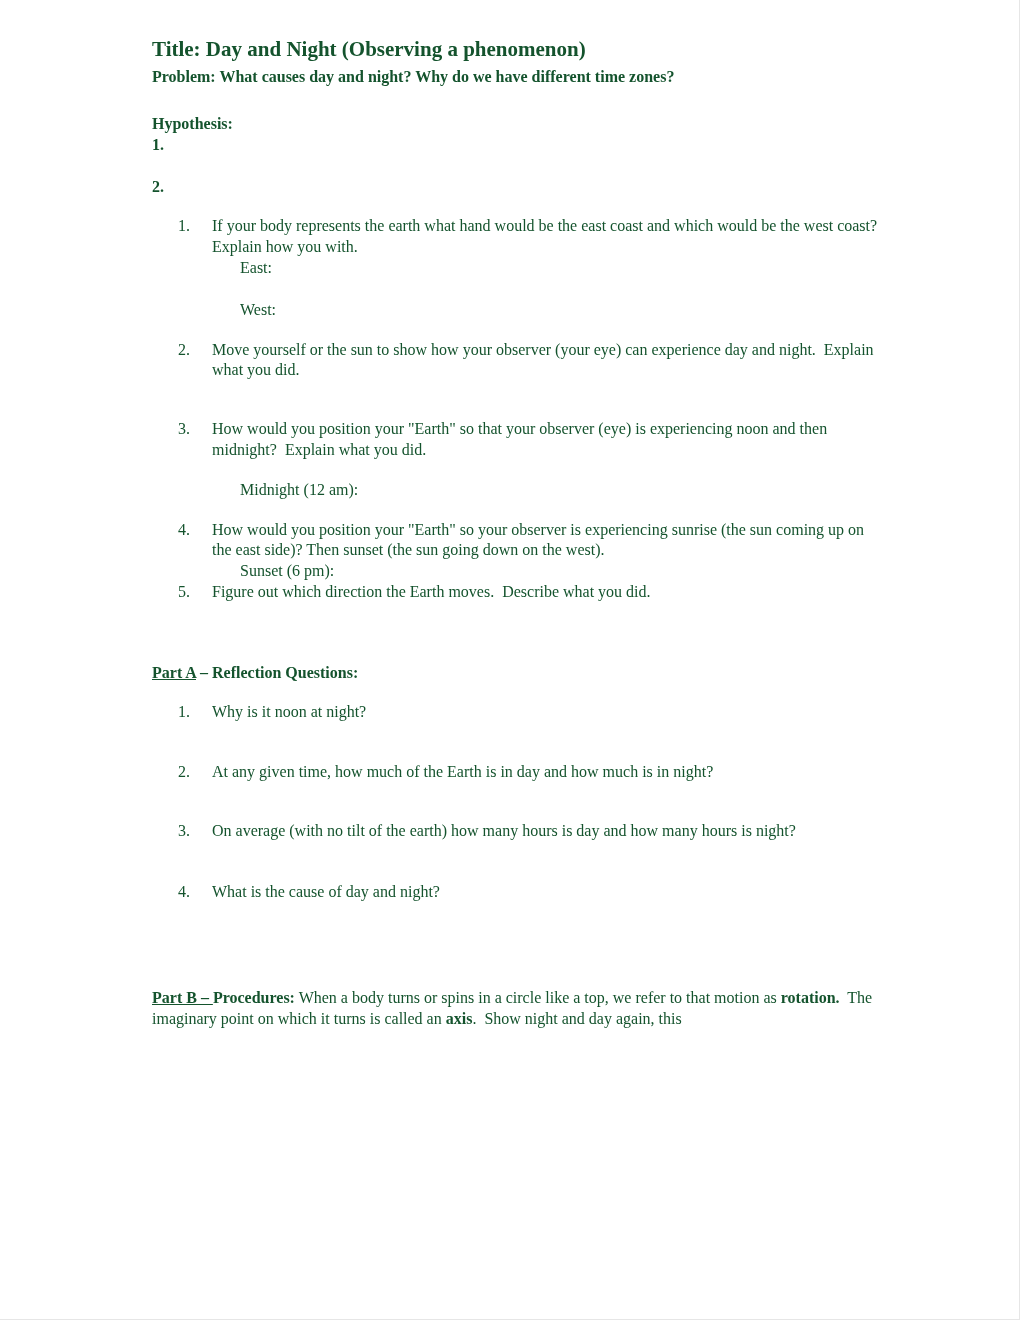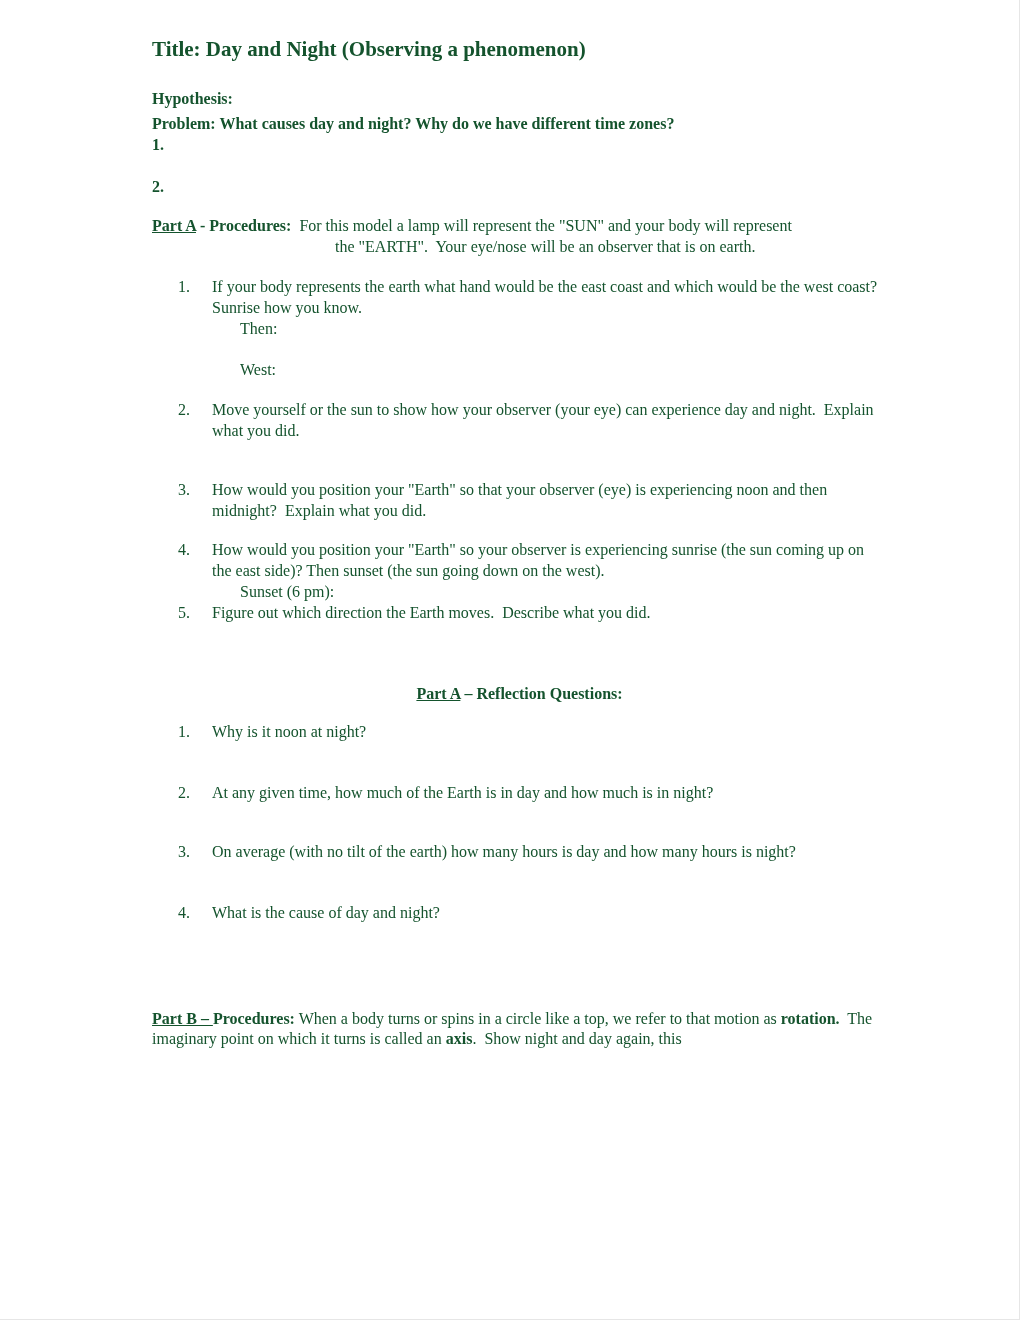--- a/index.html
+++ b/index.html
@@ -29,62 +29,59 @@
   .txt { flex:1; }
   .sub { margin-left:88px; }
   .mt4  { margin-top:4px; }
   .mt18 { margin-top:18px; }
   .mt19 { margin-top:19px; }
   .mt20 { }
   .mt21 { margin-top:21px; }
   .mt26 { margin-top:26px; }
   .mt38 { margin-top:38px; }
   .mt40 { margin-top:40px; }
-  .mt60 { margin-top:60px;text-align:center; }
+  .mt60 { margin-top:60px; }
   .mt79 { margin-top:85px; }
 </style>
 </head>
 <body>
 
 <div class="page">
 
   <h1 class="title t">Title: Day and Night (Observing a phenomenon)</h1>
 
+  <p class="bold t mt4">Problem: What causes day and night? Why do we have different time zones?</p>
+
   <p class="bold t mt26">Hypothesis:</p>
-
-  <p class="bold t mt4">Problem: What causes day and night? Why do we have different time zones?</p>
   <p class="bold t">1.</p>
   <p class="bold t mt21">2.</p>
 
-  <div class="mt19">
-    <div class="nowrap"><span class="bold underline">Part A</span><span class="bold"> - </span><span class="bold">Procedures:</span><span>  For this model a lamp will represent the "SUN" and your body will represent</span></div>
-    <div class="intro-line2">the "EARTH".  Your eye/nose will be an observer that is on earth.</div>
-  </div>
 
   <div class="mt19">
     <div class="item-row">
       <span class="num t">1.</span>
-      <span class="txt t">If your body represents the earth what hand would be the east coast and which would be the west coast?  Sunrise how you know.</span>
+      <span class="txt t">If your body represents the earth what hand would be the east coast and which would be the west coast?  Explain how you with.</span>
     </div>
-    <div class="sub t">Then:</div>
+    <div class="sub t">East:</div>
     <div class="sub t mt21">West:</div>
   </div>
 
   <div class="mt19">
     <div class="item-row">
       <span class="num t">2.</span>
       <span class="txt t">Move yourself or the sun to show how your observer (your eye) can experience day and night.  Explain what you did.</span>
     </div>
   </div>
 
   <div class="mt38">
     <div class="item-row">
       <span class="num t">3.</span>
       <span class="txt t">How would you position your "Earth" so that your observer (eye) is experiencing noon and then midnight?  Explain what you did.</span>
     </div>
+    <div class="sub t mt19">Midnight (12 am):</div>
   </div>
 
   <div class="mt19">
     <div class="item-row">
       <span class="num t">4.</span>
       <span class="txt t">How would you position your "Earth" so your observer is experiencing sunrise (the sun coming up on the east side)? Then sunset (the sun going down on the west).</span>
     </div>
     <div class="sub t mt20">Sunset (6 pm):</div>
   </div>
 

